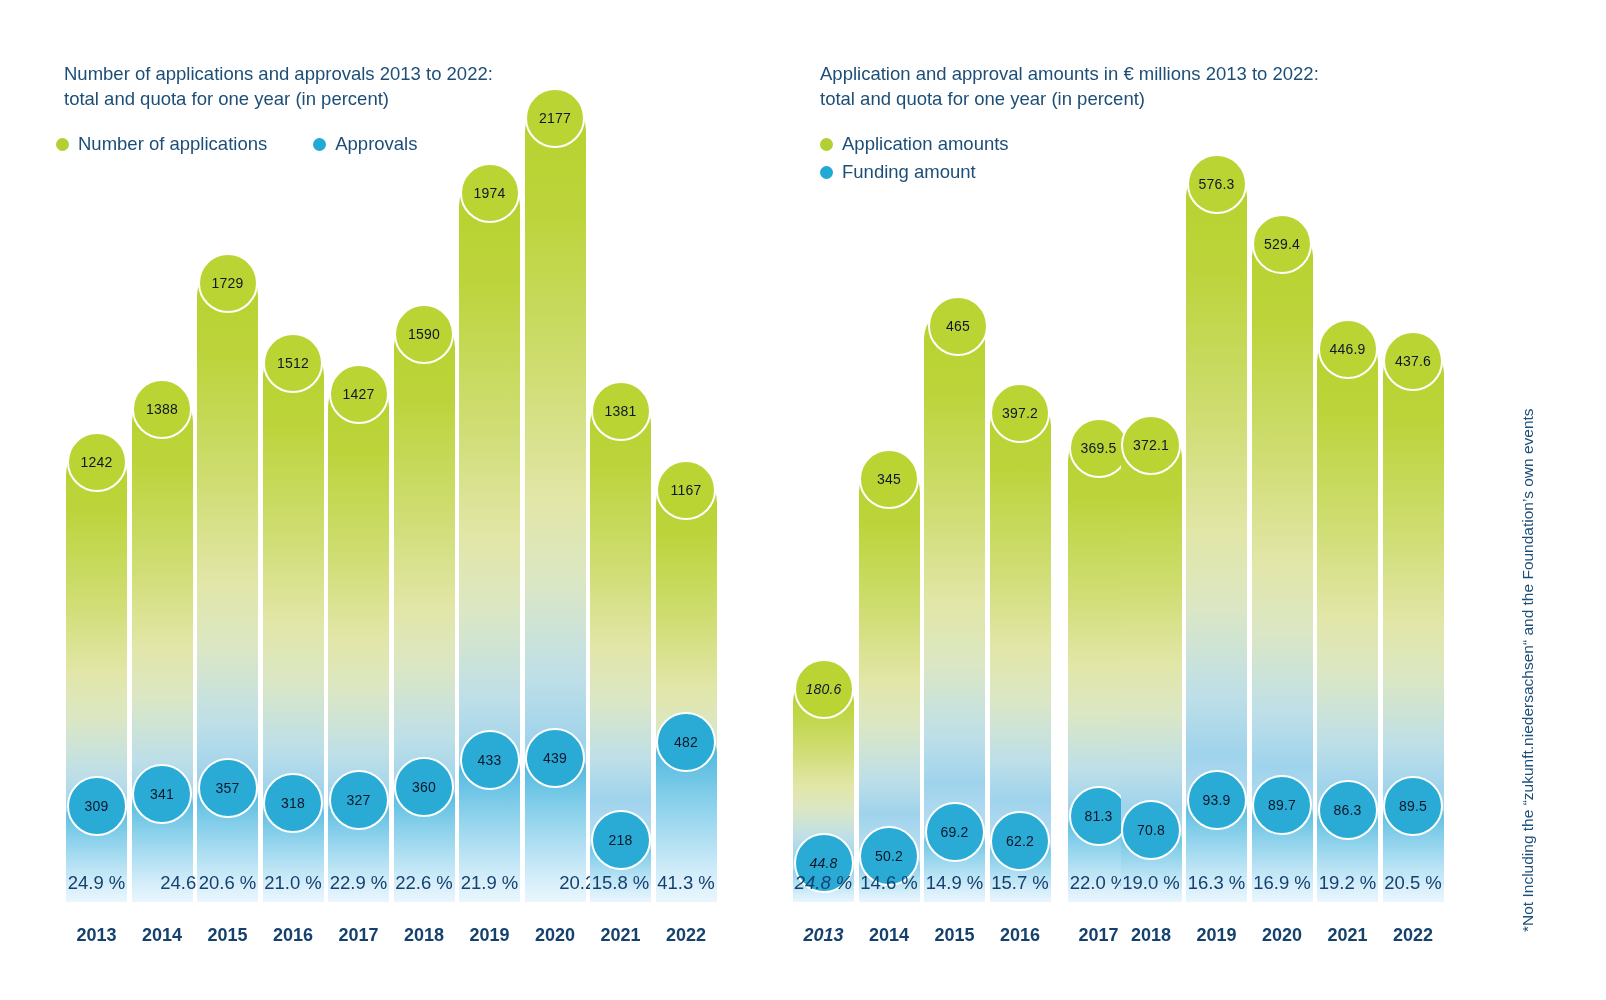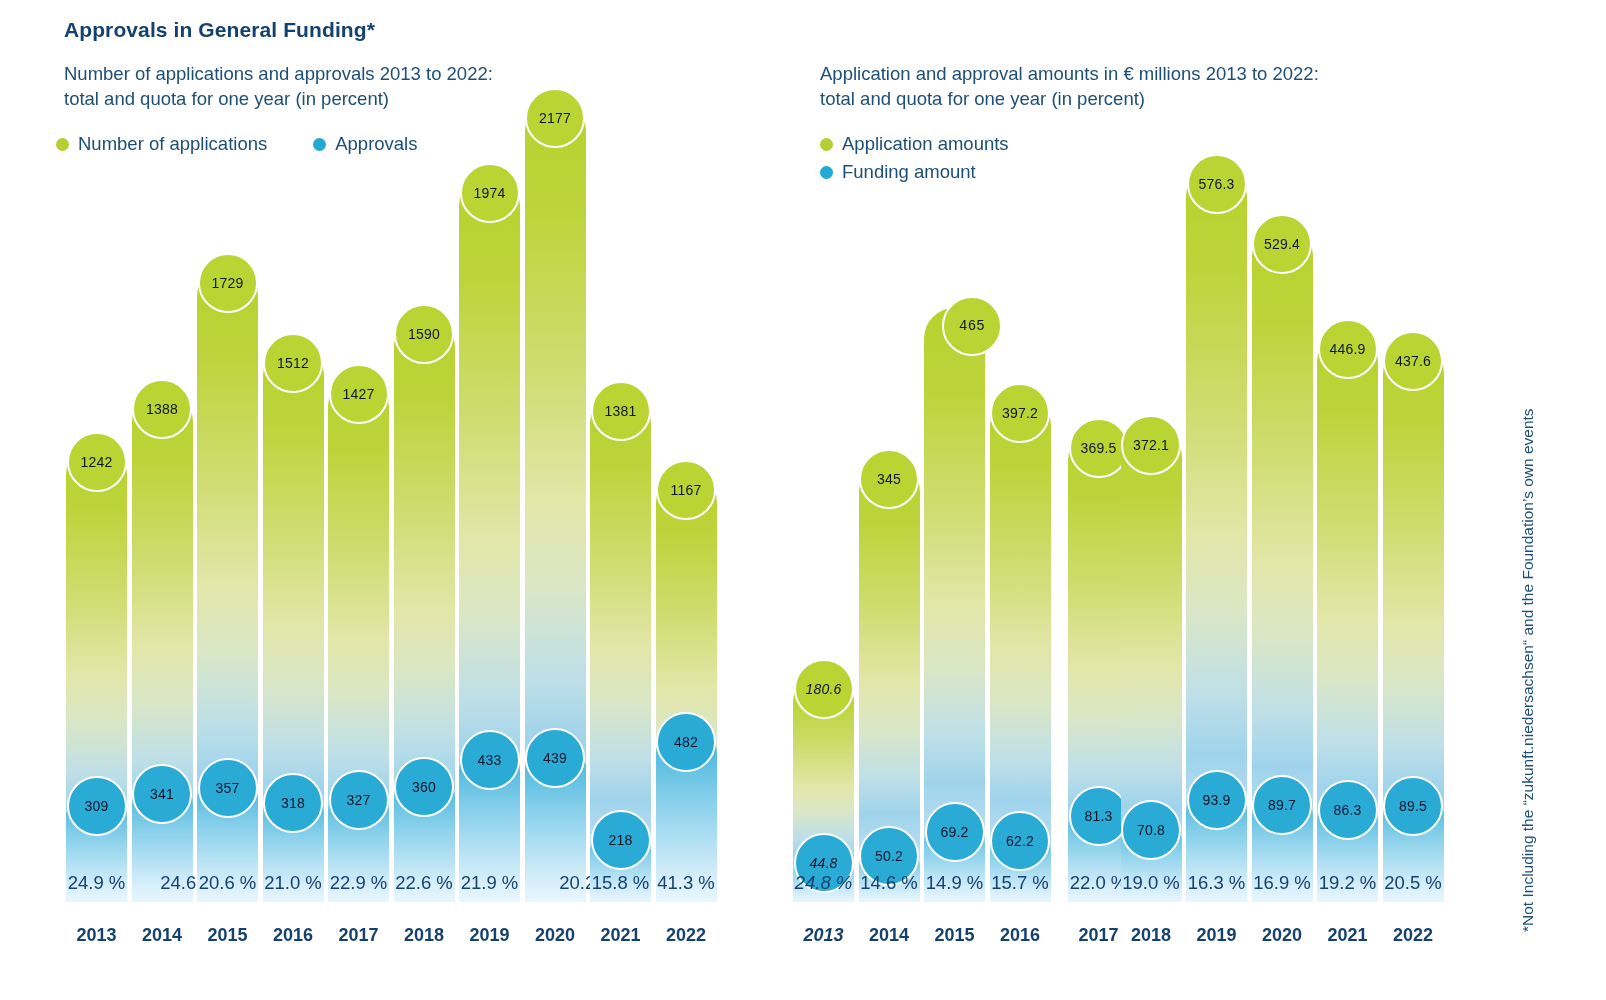--- a/index.html
+++ b/index.html
@@ -105,21 +105,20 @@
     white-space: nowrap;
     direction: ltr;
   }
   .footnote-inner { display: inline-block; transform: translate(-700px, 0); }
 </style>
 </head>
 <body>
 
 <div id="root">
 
-  <div class="main-title">Approvals in General Funding*</div>
 
   <div class="panel-sub" style="left:64px; top:62px;">Number of applications and approvals 2013 to 2022:
 total and quota for one year (in percent)</div>
 
   <div class="legend" style="left:56px; top:130px;">
     <div class="legend-row">
       <span class="legend-group">
         <span class="dot green"></span>
         <span style="margin-left:9px">Number of applications</span>
       </span>
@@ -241,21 +240,21 @@
         <div class="bar" style="height: 440.604px; bottom: 2px;"></div>
         <div class="bar-blue" style="height: 64.1111px; bottom: 2px;"></div>
         <div class="bubble green" style="width: 60px; height: 60px; left: 0.5px; bottom: 394.604px;">345</div>
         <div class="bubble blue" style="width: 60px; height: 60px; left: 0.5px; bottom: 18.1111px;">50.2</div>
         <div class="pct" style="bottom: 10px;">14.6 %</div>
         <div class="year" style="bottom: -42px;">2014</div>
       </div>
       <div class="bar-col" style="left: 131px; width: 61px; top: 0px; height: 870px;">
         <div class="bar" style="height: 593.857px; bottom: 2px;"></div>
         <div class="bar-blue" style="height: 88.3762px; bottom: 2px;"></div>
-        <div class="bubble green" style="width: 60px; height: 60px; left: 18px; bottom: 547.857px; font-family: Liberation Mono, monospace;">465</div>
+        <div class="bubble green" style="width: 60px; height: 60px; left: 4px; bottom: 547.857px;">465</div>
         <div class="bubble blue" style="width: 60px; height: 60px; left: 0.5px; bottom: 42.3762px;">69.2</div>
         <div class="pct" style="bottom: 10px;">14.9 %</div>
         <div class="year" style="bottom: -42px;">2015</div>
       </div>
       <div class="bar-col" style="left: 196.5px; width: 61px; top: 0px; height: 870px;">
         <div class="bar" style="height: 507.269px; bottom: 2px;"></div>
         <div class="bar-blue" style="height: 79.4364px; bottom: 2px;"></div>
         <div class="bubble green" style="width: 60px; height: 60px; left: 0.5px; bottom: 461.269px;">397.2</div>
         <div class="bubble blue" style="width: 60px; height: 60px; left: 0.5px; bottom: 33.4364px;">62.2</div>
         <div class="pct" style="bottom: 10px;">15.7 %</div>

